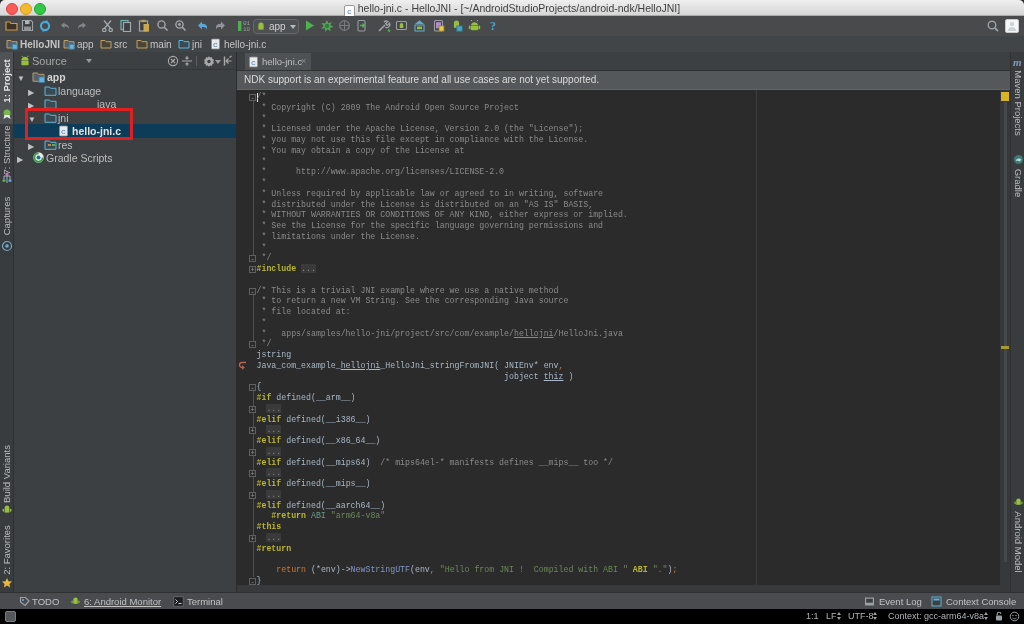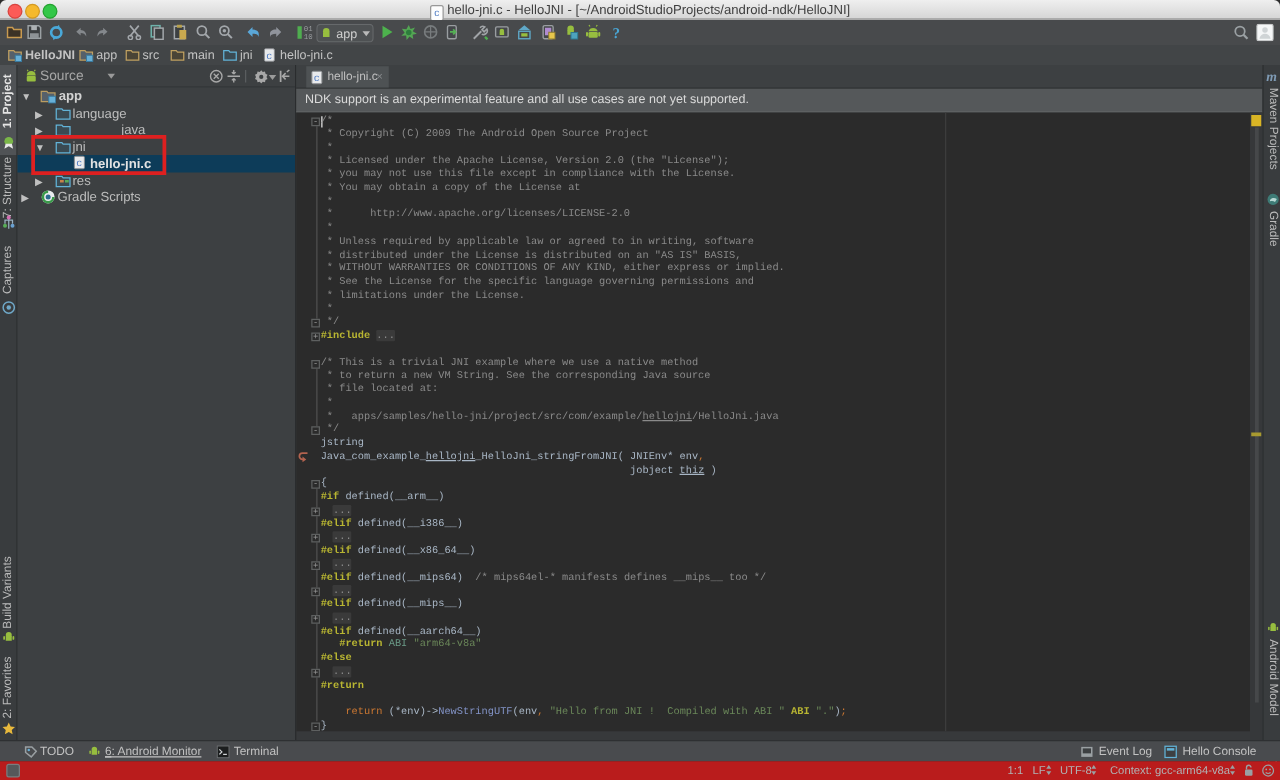--- a/index.html
+++ b/index.html
@@ -38,21 +38,21 @@
   .c{color:#8a8a8a;} .p{color:#b8b532;font-weight:bold;} .k{color:#cc7832;} .s{color:#6a8759;}
   .fn{color:#8394c8;} .mc{color:#6a9a87;} .o{color:#cc7832;}
   .fold{color:#8c8c8c;background:#3a3a3a;border-radius:1px;}
   .fm{position:absolute;left:12px;width:7px;height:7px;border:1px solid #5e6060;background:#2b2b2b;color:#9a9a9a;font-size:7px;line-height:6px;text-align:center;box-sizing:border-box;font-family:"Liberation Mono",monospace;}
   .fline{position:absolute;left:16px;width:1px;background:#505050;}
   #scrollb{position:absolute;left:763px;top:0;width:10px;height:502px;background:#36383a;}
   #smark{position:absolute;left:1px;top:2px;width:8px;height:9px;background:#d9b525;}
   
   #twbar{left:0;top:592px;width:1024px;height:17px;background:#494b4e;font-size:9.5px;color:#c2c2c2;border-top:1px solid #2e3032;box-sizing:border-box;}
   #twbar span{position:absolute;top:2px;line-height:14px;}
-  #sbar{left:0;top:609px;width:1024px;height:15px;background:#b91c1c;font-size:9px;color:#b0b3b5;box-sizing:border-box;}
+  #sbar{left:0;top:609px;width:1024px;height:15px;background:#000000;font-size:9px;color:#b0b3b5;box-sizing:border-box;}
   #sbar span{position:absolute;top:1px;line-height:13px;}
   .updn{top:3px!important;width:5px;height:8px;}
   .updn:before{content:"";position:absolute;left:0;top:0;border-left:2.5px solid transparent;border-right:2.5px solid transparent;border-bottom:3px solid #9aa0a3;}
   .updn:after{content:"";position:absolute;left:0;bottom:0;border-left:2.5px solid transparent;border-right:2.5px solid transparent;border-top:3px solid #9aa0a3;}
   #redrect{left:25px;top:108px;width:102px;height:26px;border:3px solid #de2020;}
 </style>
 </head>
 <body>
 <div id="win">
 
@@ -391,21 +391,21 @@
 <span class="p">#elif</span> defined(__i386__)
   <span class="fold">...</span>
 <span class="p">#elif</span> defined(__x86_64__)
   <span class="fold">...</span>
 <span class="p">#elif</span> defined(__mips64)  <span class="c">/* mips64el-* manifests defines __mips__ too */</span>
   <span class="fold">...</span>
 <span class="p">#elif</span> defined(__mips__)
   <span class="fold">...</span>
 <span class="p">#elif</span> defined(__aarch64__)
    <span class="p">#return</span> <span class="mc">ABI</span> <span class="s">"arm64-v8a"</span>
-<span class="p">#else</span>
+<span class="p">#this</span>
   <span class="fold">...</span>
 <span class="p">#return</span>
 
     <span class="k">return</span> (*env)-&gt;<span class="fn">NewStringUTF</span>(env<span class="o">,</span> <span class="s">"Hello from JNI !  Compiled with ABI "</span> <span class="p">ABI</span> <span class="s">"."</span>)<span class="o">;</span>
 }</pre>
       <div id="scrollb">
           <div id="smark"></div>
           <div class="abs" style="left:4px;top:12px;width:3px;height:460px;background:#46484a;"></div>
           <div class="abs" style="left:1px;top:256px;width:8px;height:3px;background:#a89a30;"></div>
         </div>
@@ -455,21 +455,21 @@
     <span style="left:187px;">Terminal</span>
     <svg class="abs" style="left:864px;top:3px;" width="11" height="11" viewBox="0 0 11 11">
         <rect x="1" y="1.5" width="9" height="8" fill="#9aa0a3"></rect>
         <rect x="2.2" y="2.7" width="6.6" height="4" fill="#3d4042"></rect>
       </svg>
     <span style="left:879px;">Event Log</span>
     <svg class="abs" style="left:931px;top:3px;" width="11" height="11" viewBox="0 0 11 11">
         <rect x="1" y="1" width="9" height="9" fill="#3d4042" stroke="#62b3d8" stroke-width="1"></rect>
         <rect x="2.5" y="2.5" width="6" height="2" fill="#62b3d8"></rect>
       </svg>
-    <span style="left:946px;">Hello Console</span>
+    <span style="left:946px;">Context Console</span>
   </div>
   <div id="sbar" class="abs">
     <div class="abs" style="left:5px;top:2px;width:11px;height:11px;border:1px solid #7a7d7f;border-radius:2px;background:#55585a;box-sizing:border-box;"></div>
     <span style="left:806px;">1:1</span>
     <span style="left:826px;">LF</span>
     <span class="updn" style="left:837px;"></span>
     <span style="left:848px;">UTF-8</span>
     <span class="updn" style="left:873px;"></span>
     <span style="left:888px;">Context: gcc-arm64-v8a</span>
     <span class="updn" style="left:984px;"></span>

